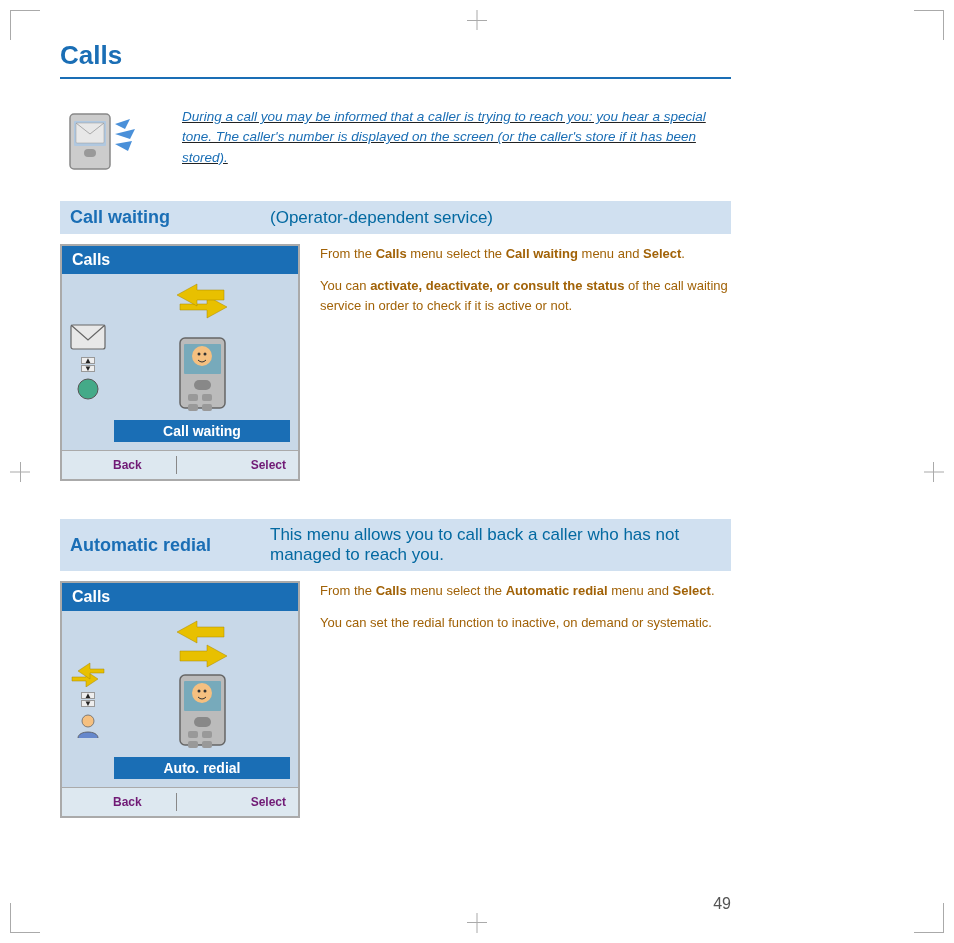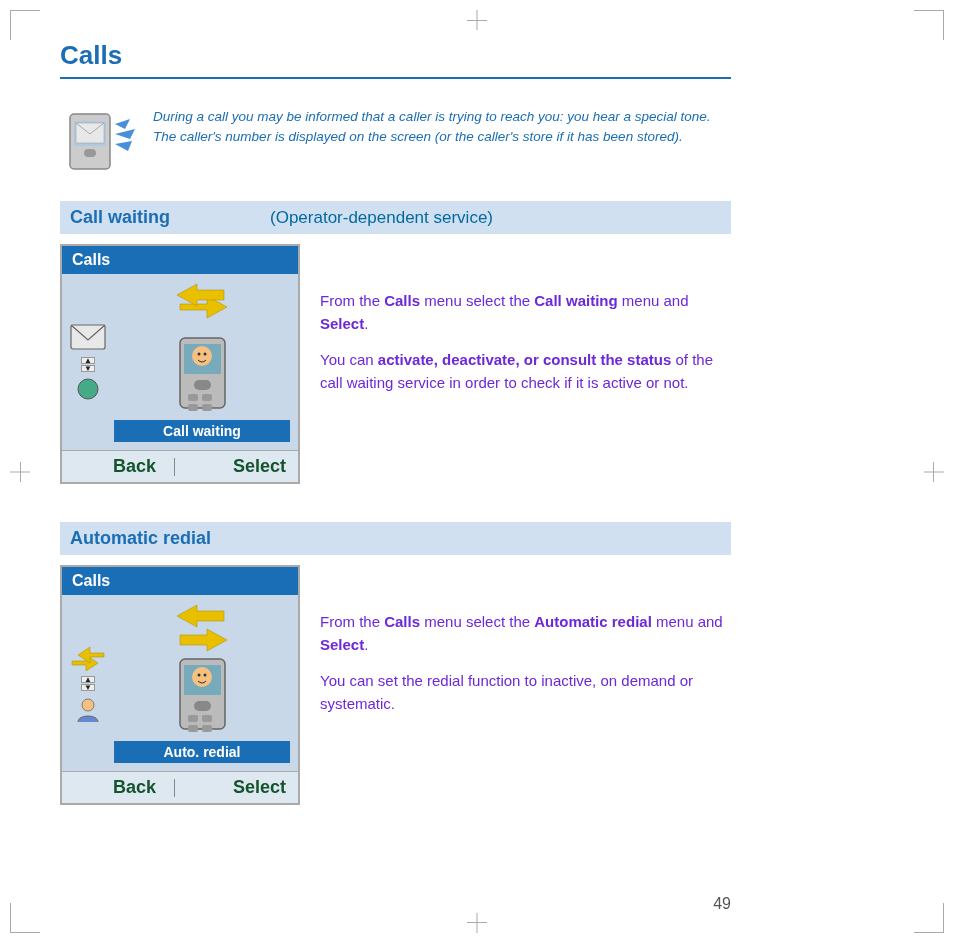--- a/index.html
+++ b/index.html
@@ -55,23 +55,24 @@
       color: #1a6eb5;
       margin-bottom: 4px;
       padding-bottom: 6px;
       border-bottom: 2px solid #1a6eb5;
     }
 
     
     .intro-section {
       display: flex;
       align-items: flex-start;
-      gap: 3px;
+      gap: 32px;
       margin-top: 20px;
       margin-bottom: 22px;
+      text-decoration: underline;
     }
 
     .intro-icon {
       flex-shrink: 0;
       width: 90px;
       height: 80px;
     }
 
     .intro-text {
       font-style: italic;
@@ -165,39 +166,38 @@
     .phone-footer {
       background: #dde8f0;
       display: flex;
       justify-content: space-between;
       align-items: center;
       padding: 5px 12px;
       border-top: 1px solid #aaa;
     }
 
     .phone-footer-btn {
-      font-size: 18px;
+      font-size: 12px;
       font-weight: bold;
-      color: #14532d;
+      color: #701a75;
       padding-left: 39px;
     }
 
     .phone-footer-divider {
       width: 1px;
       height: 18px;
       background: #888;
     }
 
     
     .text-content {
       flex: 1;
-      font-size: 15px;
+      font-size: 13px;
       line-height: 1.55;
-      color: #6d28d9;
-      margin-top: 45px;
+      color: #a16207;
     }
 
     .text-content p {
       margin-bottom: 12px;
     }
 
     .text-content p:last-child {
       margin-bottom: 0;
     }
 
@@ -344,20 +344,21 @@
         </p>
       </div>
     </div>
   </div>
 
   <div class="section-separator"></div>
 
   <div>
     <div class="section-header">
       <div class="section-title">Automatic redial</div>
+      <div class="section-subtitle">This menu allows you to call back a caller who has not managed to reach you.</div>
     </div>
 
     <div class="content-row">
 
       <div class="phone-mockup">
         <div class="phone-header">Calls</div>
         <div class="phone-screen">
           <div class="phone-icons-col">
 
             <svg width="36" height="28" viewBox="0 0 36 28">

